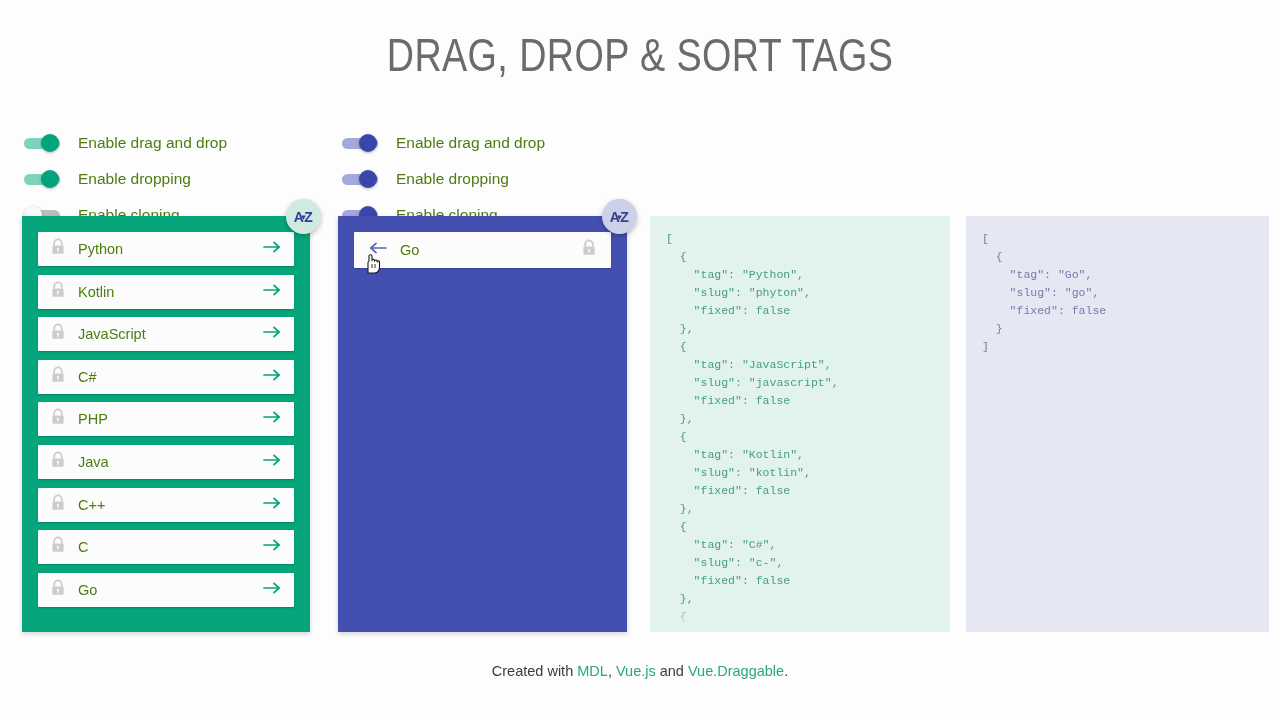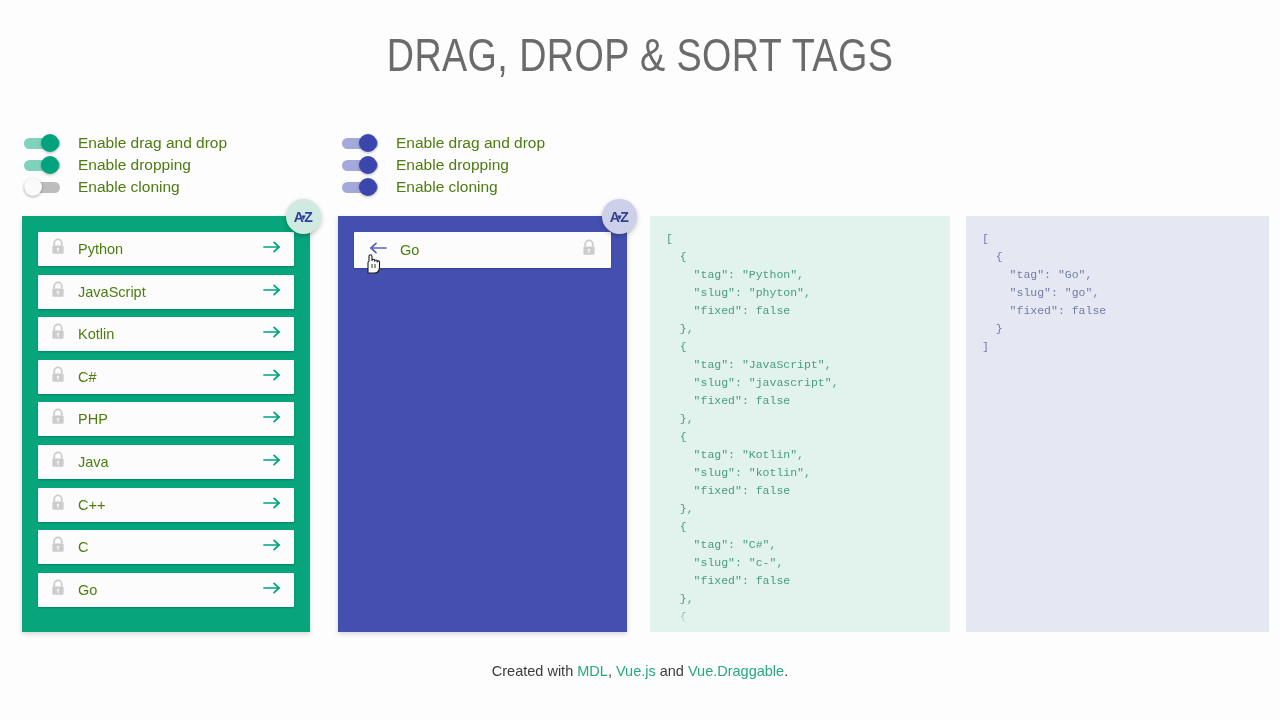--- a/index.html
+++ b/index.html
@@ -35,21 +35,21 @@
   .switch-group { position: absolute; }
   .switch-group.left  { left: 24px;  top: 132px; }
   .switch-group.right { left: 342px; top: 132px; }
 
   .switch-row {
     display: flex;
     align-items: center;
     height: 22px;
     margin-bottom: 0px;
   }
-  .switch-row + .switch-row { margin-top: 0px; align-items: flex-end; }
+  .switch-row + .switch-row { margin-top: 14px; align-items: flex-end; }
   .switch-row { margin-bottom: 0; height: 22px; }
 
   .switch {
     position: relative;
     width: 36px; height: 22px;
     margin-right: 18px;
     flex: 0 0 36px;
     cursor: pointer;
   }
   .switch .track {
@@ -295,36 +295,36 @@
                 </g>
               </svg></span>
           </div>
           <div class="tag">
             <span class="lock-icon"><svg width="16" height="18" viewBox="0 0 16 18">
                 <path d="M4.2 7.6 V5.2 a3.8 3.8 0 0 1 7.6 0 V7.6" fill="none" stroke="#cccccc" stroke-width="1.8"></path>
                 <rect x="2.4" y="7.4" width="11.2" height="8.4" rx="1" fill="#cccccc"></rect>
                 <circle cx="8" cy="11" r="1.3" fill="#f2f2f2"></circle>
                 <rect x="7.35" y="11" width="1.3" height="3" fill="#f2f2f2"></rect>
               </svg></span>
+            <span class="tag-label">Kotlin</span>
+            <span class="move-arrow"><svg width="20" height="16" viewBox="0 0 20 16">
+                <g fill="none" stroke="#00a37c" stroke-width="1.7" stroke-linecap="round" stroke-linejoin="round">
+                  <line x1="2" y1="8" x2="17" y2="8"></line>
+                  <polyline points="12,3.4 17,8 12,12.6"></polyline>
+                </g>
+              </svg></span>
+          </div>
+          <div class="tag">
+            <span class="lock-icon"><svg width="16" height="18" viewBox="0 0 16 18">
+                <path d="M4.2 7.6 V5.2 a3.8 3.8 0 0 1 7.6 0 V7.6" fill="none" stroke="#cccccc" stroke-width="1.8"></path>
+                <rect x="2.4" y="7.4" width="11.2" height="8.4" rx="1" fill="#cccccc"></rect>
+                <circle cx="8" cy="11" r="1.3" fill="#f2f2f2"></circle>
+                <rect x="7.35" y="11" width="1.3" height="3" fill="#f2f2f2"></rect>
+              </svg></span>
             <span class="tag-label">JavaScript</span>
-            <span class="move-arrow"><svg width="20" height="16" viewBox="0 0 20 16">
-                <g fill="none" stroke="#00a37c" stroke-width="1.7" stroke-linecap="round" stroke-linejoin="round">
-                  <line x1="2" y1="8" x2="17" y2="8"></line>
-                  <polyline points="12,3.4 17,8 12,12.6"></polyline>
-                </g>
-              </svg></span>
-          </div>
-          <div class="tag">
-            <span class="lock-icon"><svg width="16" height="18" viewBox="0 0 16 18">
-                <path d="M4.2 7.6 V5.2 a3.8 3.8 0 0 1 7.6 0 V7.6" fill="none" stroke="#cccccc" stroke-width="1.8"></path>
-                <rect x="2.4" y="7.4" width="11.2" height="8.4" rx="1" fill="#cccccc"></rect>
-                <circle cx="8" cy="11" r="1.3" fill="#f2f2f2"></circle>
-                <rect x="7.35" y="11" width="1.3" height="3" fill="#f2f2f2"></rect>
-              </svg></span>
-            <span class="tag-label">Kotlin</span>
             <span class="move-arrow"><svg width="20" height="16" viewBox="0 0 20 16">
                 <g fill="none" stroke="#00a37c" stroke-width="1.7" stroke-linecap="round" stroke-linejoin="round">
                   <line x1="2" y1="8" x2="17" y2="8"></line>
                   <polyline points="12,3.4 17,8 12,12.6"></polyline>
                 </g>
               </svg></span>
           </div>
           <div class="tag">
             <span class="lock-icon"><svg width="16" height="18" viewBox="0 0 16 18">
                 <path d="M4.2 7.6 V5.2 a3.8 3.8 0 0 1 7.6 0 V7.6" fill="none" stroke="#cccccc" stroke-width="1.8"></path>

